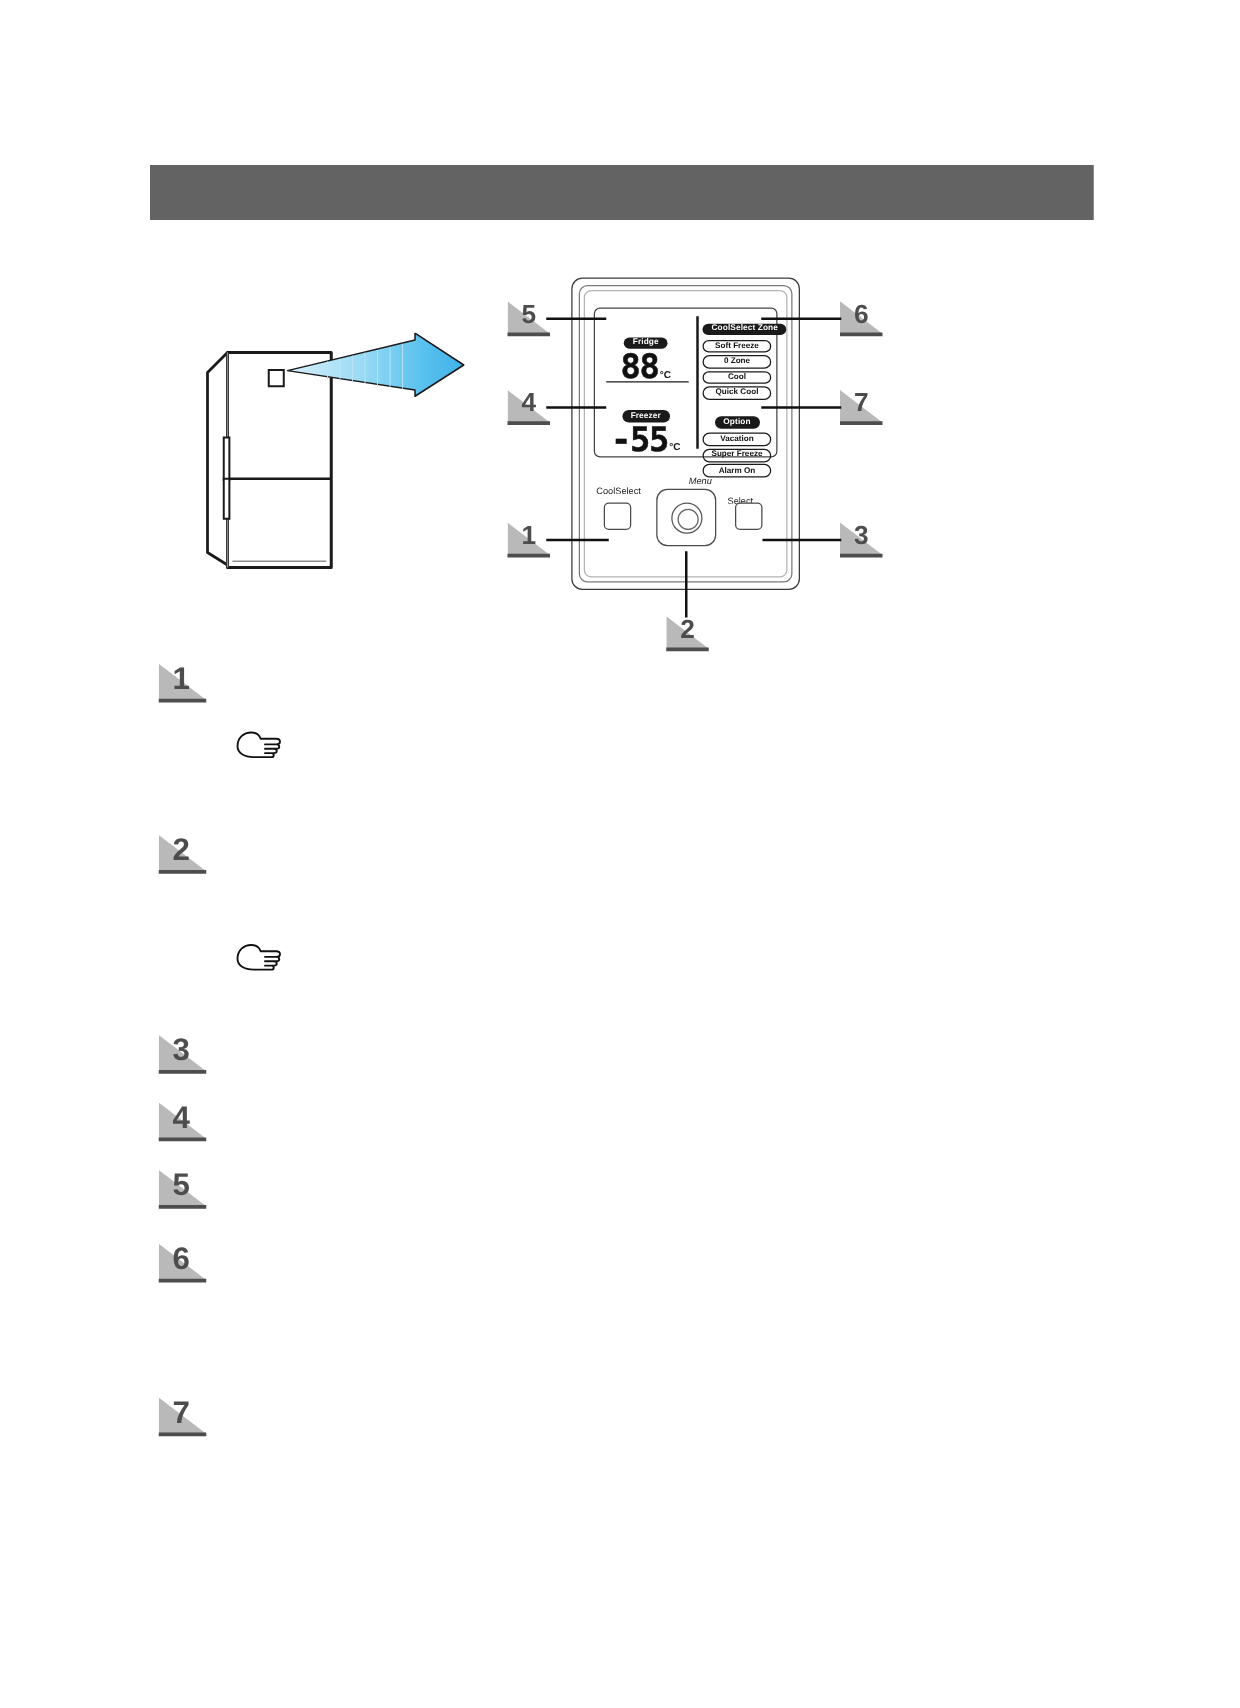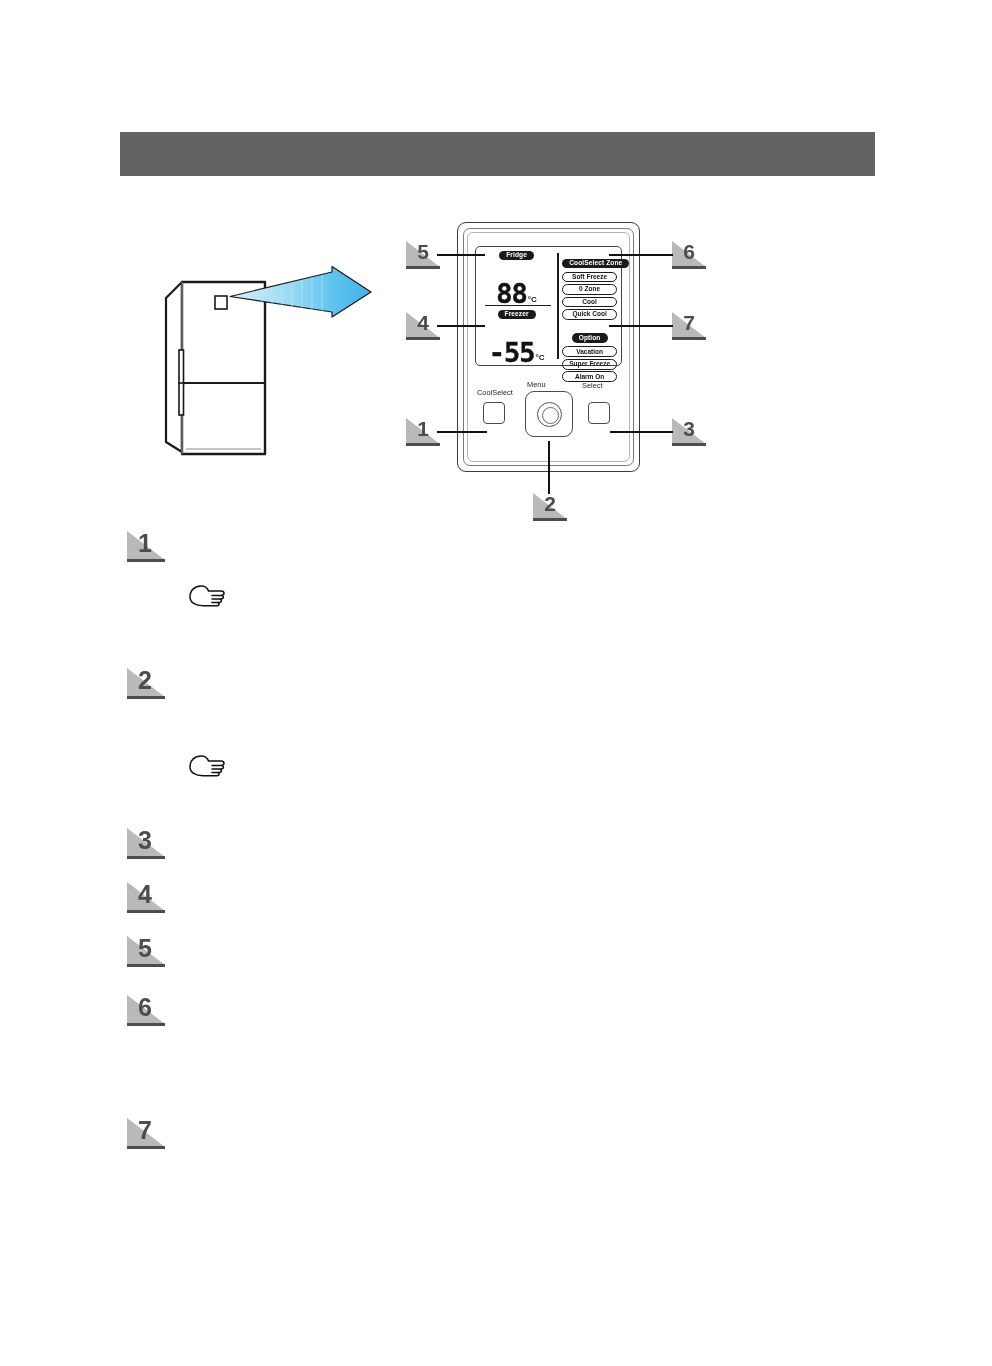--- a/index.html
+++ b/index.html
@@ -118,21 +118,21 @@
     display: flex;
     flex-direction: column;
   }
 
   .temp-block {
     flex: 1;
     position: relative;
     display: flex;
     flex-direction: column;
     align-items: center;
-    justify-content: space-between;
+    justify-content: flex-end;
     padding-top: 4px;
   }
   .temp-block.second { padding-top: 3px; }
   .lcd-divider-h {
     position: absolute;
     left: 9px;
     right: 6px;
     top: 58px;
     height: 1.4px;
     background: #1a1a1a;
@@ -203,22 +203,22 @@
     width: 147px;
     height: 62px;
   }
   .btn-label {
     position: absolute;
     font-size: 7.4px;
     color: #222;
     white-space: nowrap;
   }
   .btn-op-label { left: 2px; top: 8px; }
-  .btn-menu-label { left: 52px; top: 0px; }
-  .btn-sel-label { left: 107px; top: 1px; }
+  .btn-menu-label { left: 76px; top: 0px; font-style: italic; }
+  .btn-sel-label { left: 107px; top: 16px; }
 
   .key-sq {
     position: absolute;
     width: 20px;
     height: 20px;
     border: 1.2px solid #4a4a4a;
     border-radius: 4px;
     background: #fff;
   }
   .key-op { left: 8px; top: 22px; }

